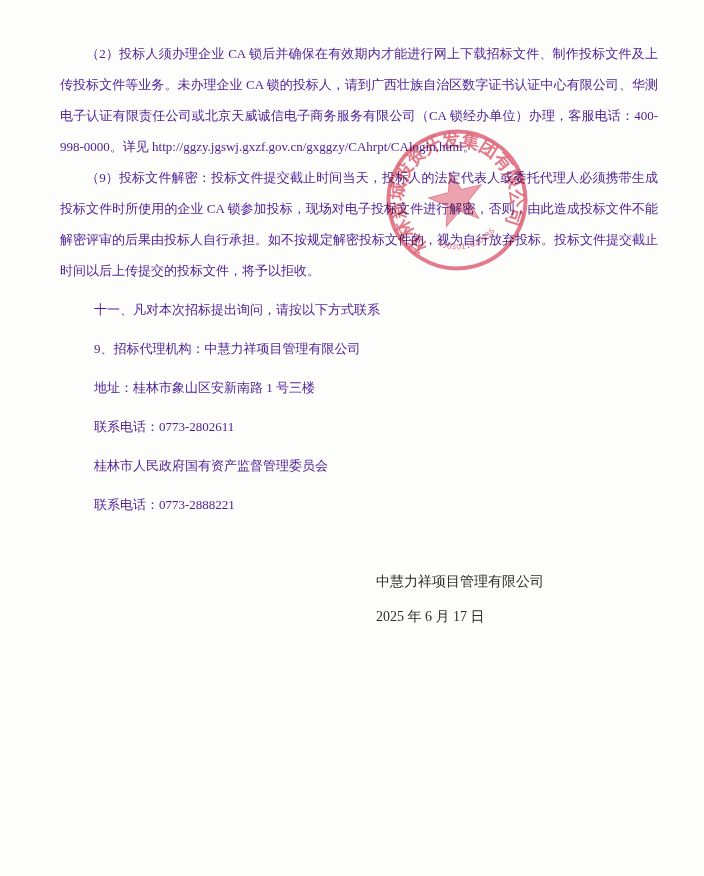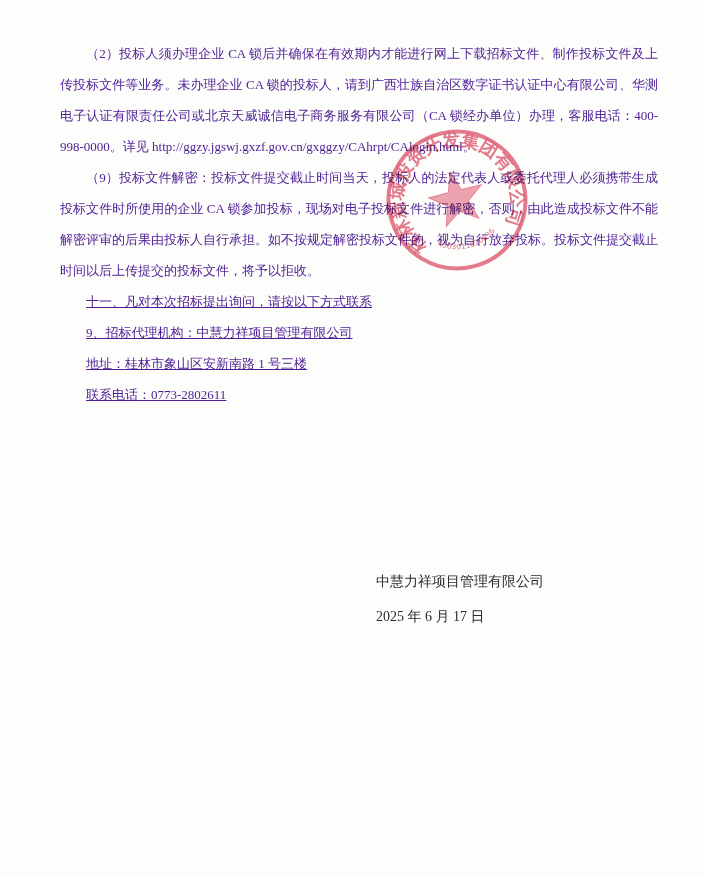--- a/index.html
+++ b/index.html
@@ -22,24 +22,23 @@
     font-size:13px;
     line-height:31px;
   }
   .para{
     margin:0;
     text-indent:2em;
     text-align:justify;
     text-justify:inter-ideograph;
   }
   .line{
-    margin:0;
+    margin:8px;
     text-indent:2em;
     white-space:nowrap;
-    text-decoration:underline;
   }
   .signature{
     position:absolute;
     left:376px;top:564px;
     width:262px;
     color:#2b2b2b;
     font-size:14px;
     line-height:35px;
   }
   .sig-row{margin:0;}
@@ -72,20 +71,22 @@
 
 <div class="page">
 
   <div class="content">
     <p class="para">（2）投标人须办理企业 CA 锁后并确保在有效期内才能进行网上下载招标文件、制作投标文件及上传投标文件等业务。未办理企业 CA 锁的投标人，请到广西壮族自治区数字证书认证中心有限公司、华测电子认证有限责任公司或北京天威诚信电子商务服务有限公司（CA 锁经办单位）办理，客服电话：400-998-0000。详见 http://ggzy.jgswj.gxzf.gov.cn/gxggzy/CAhrpt/CAlogin.html。</p>
     <p class="para">（9）投标文件解密：投标文件提交截止时间当天，投标人的法定代表人或委托代理人必须携带生成投标文件时所使用的企业 CA 锁参加投标，现场对电子投标文件进行解密，否则，由此造成投标文件不能解密评审的后果由投标人自行承担。如不按规定解密投标文件的，视为自行放弃投标。投标文件提交截止时间以后上传提交的投标文件，将予以拒收。</p>
     <p class="line">十一、凡对本次招标提出询问，请按以下方式联系</p>
     <p class="line">9、招标代理机构：中慧力祥项目管理有限公司</p>
     <p class="line">地址：桂林市象山区安新南路 1 号三楼</p>
     <p class="line">联系电话：0773-2802611</p>
+    <p class="line">桂林市人民政府国有资产监督管理委员会</p>
+    <p class="line">联系电话：0773-2888221</p>
   </div>
 
   <div class="signature">
     <p class="sig-row">中慧力祥项目管理有限公司</p>
     <p class="sig-row">2025 年 6 月 17 日</p>
   </div>
 
   <div class="stamp">
     <svg viewBox="0 0 160 160">
       <defs>

